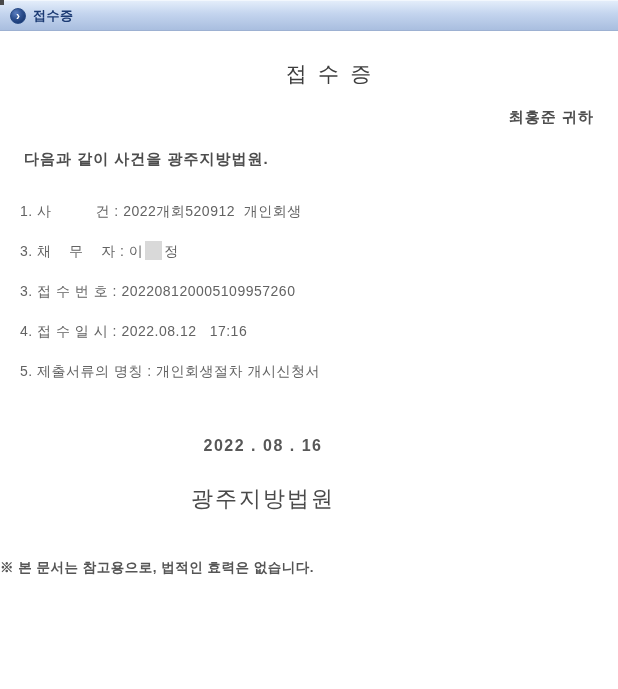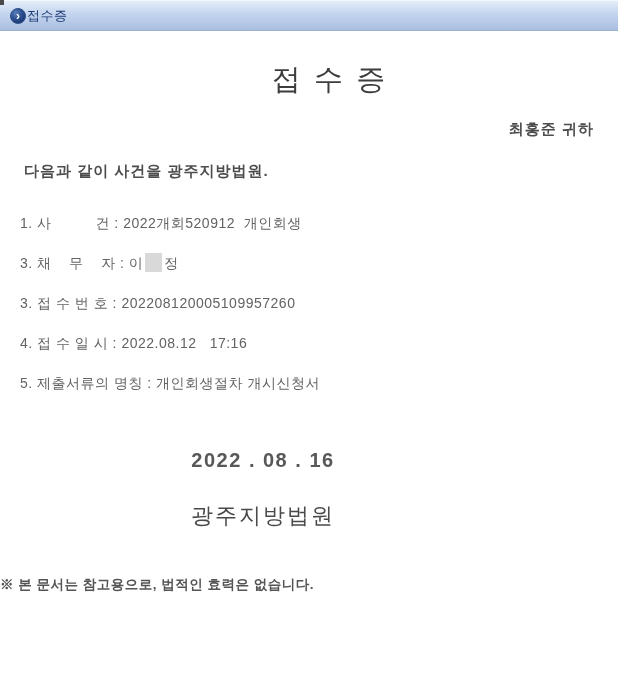--- a/index.html
+++ b/index.html
@@ -38,33 +38,33 @@
     background: radial-gradient(circle at 35% 30%, #5c7fc0 0%, #2c4f8f 45%, #0f2d63 100%);
     border: 1px solid #274a86;
     color: #ffffff;
     font-size: 12px;
     font-weight: bold;
     line-height: 15px;
     text-align: center;
     box-sizing: border-box;
   }
   .header-title {
-    margin-left: 1px;
+    margin-left: 7px;
     font-size: 13px;
-    font-weight: normal;
+    font-weight: bold;
     color: #1b3a73;
     letter-spacing: 0.5px;
   }
   
   .doc-title {
     margin-top: 29px;
     padding-left: 42px;
     text-align: center;
     font-family: "Liberation Serif", serif;
-    font-size: 29px;
+    font-size: 21px;
     color: #3d3d3d;
     letter-spacing: 3px;
   }
   .recipient {
     margin-top: 20px;
     padding-right: 24px;
     text-align: right;
     font-size: 15px;
     font-weight: bold;
     color: #4d4d4d;
@@ -95,21 +95,21 @@
     display: inline-block;
     width: 17px;
     height: 19px;
     margin: 0 2px -4px 2px;
     background: #d9d9d9;
   }
   .doc-date {
     margin-top: 36px;
     padding-right: 92px;
     text-align: center;
-    font-size: 20px;
+    font-size: 16px;
     font-weight: bold;
     color: #585858;
     letter-spacing: 1.5px;
   }
   .court-name {
     margin-top: 29px;
     padding-right: 92px;
     text-align: center;
     font-family: Liberation Mono, monospace;
     font-size: 22px;

